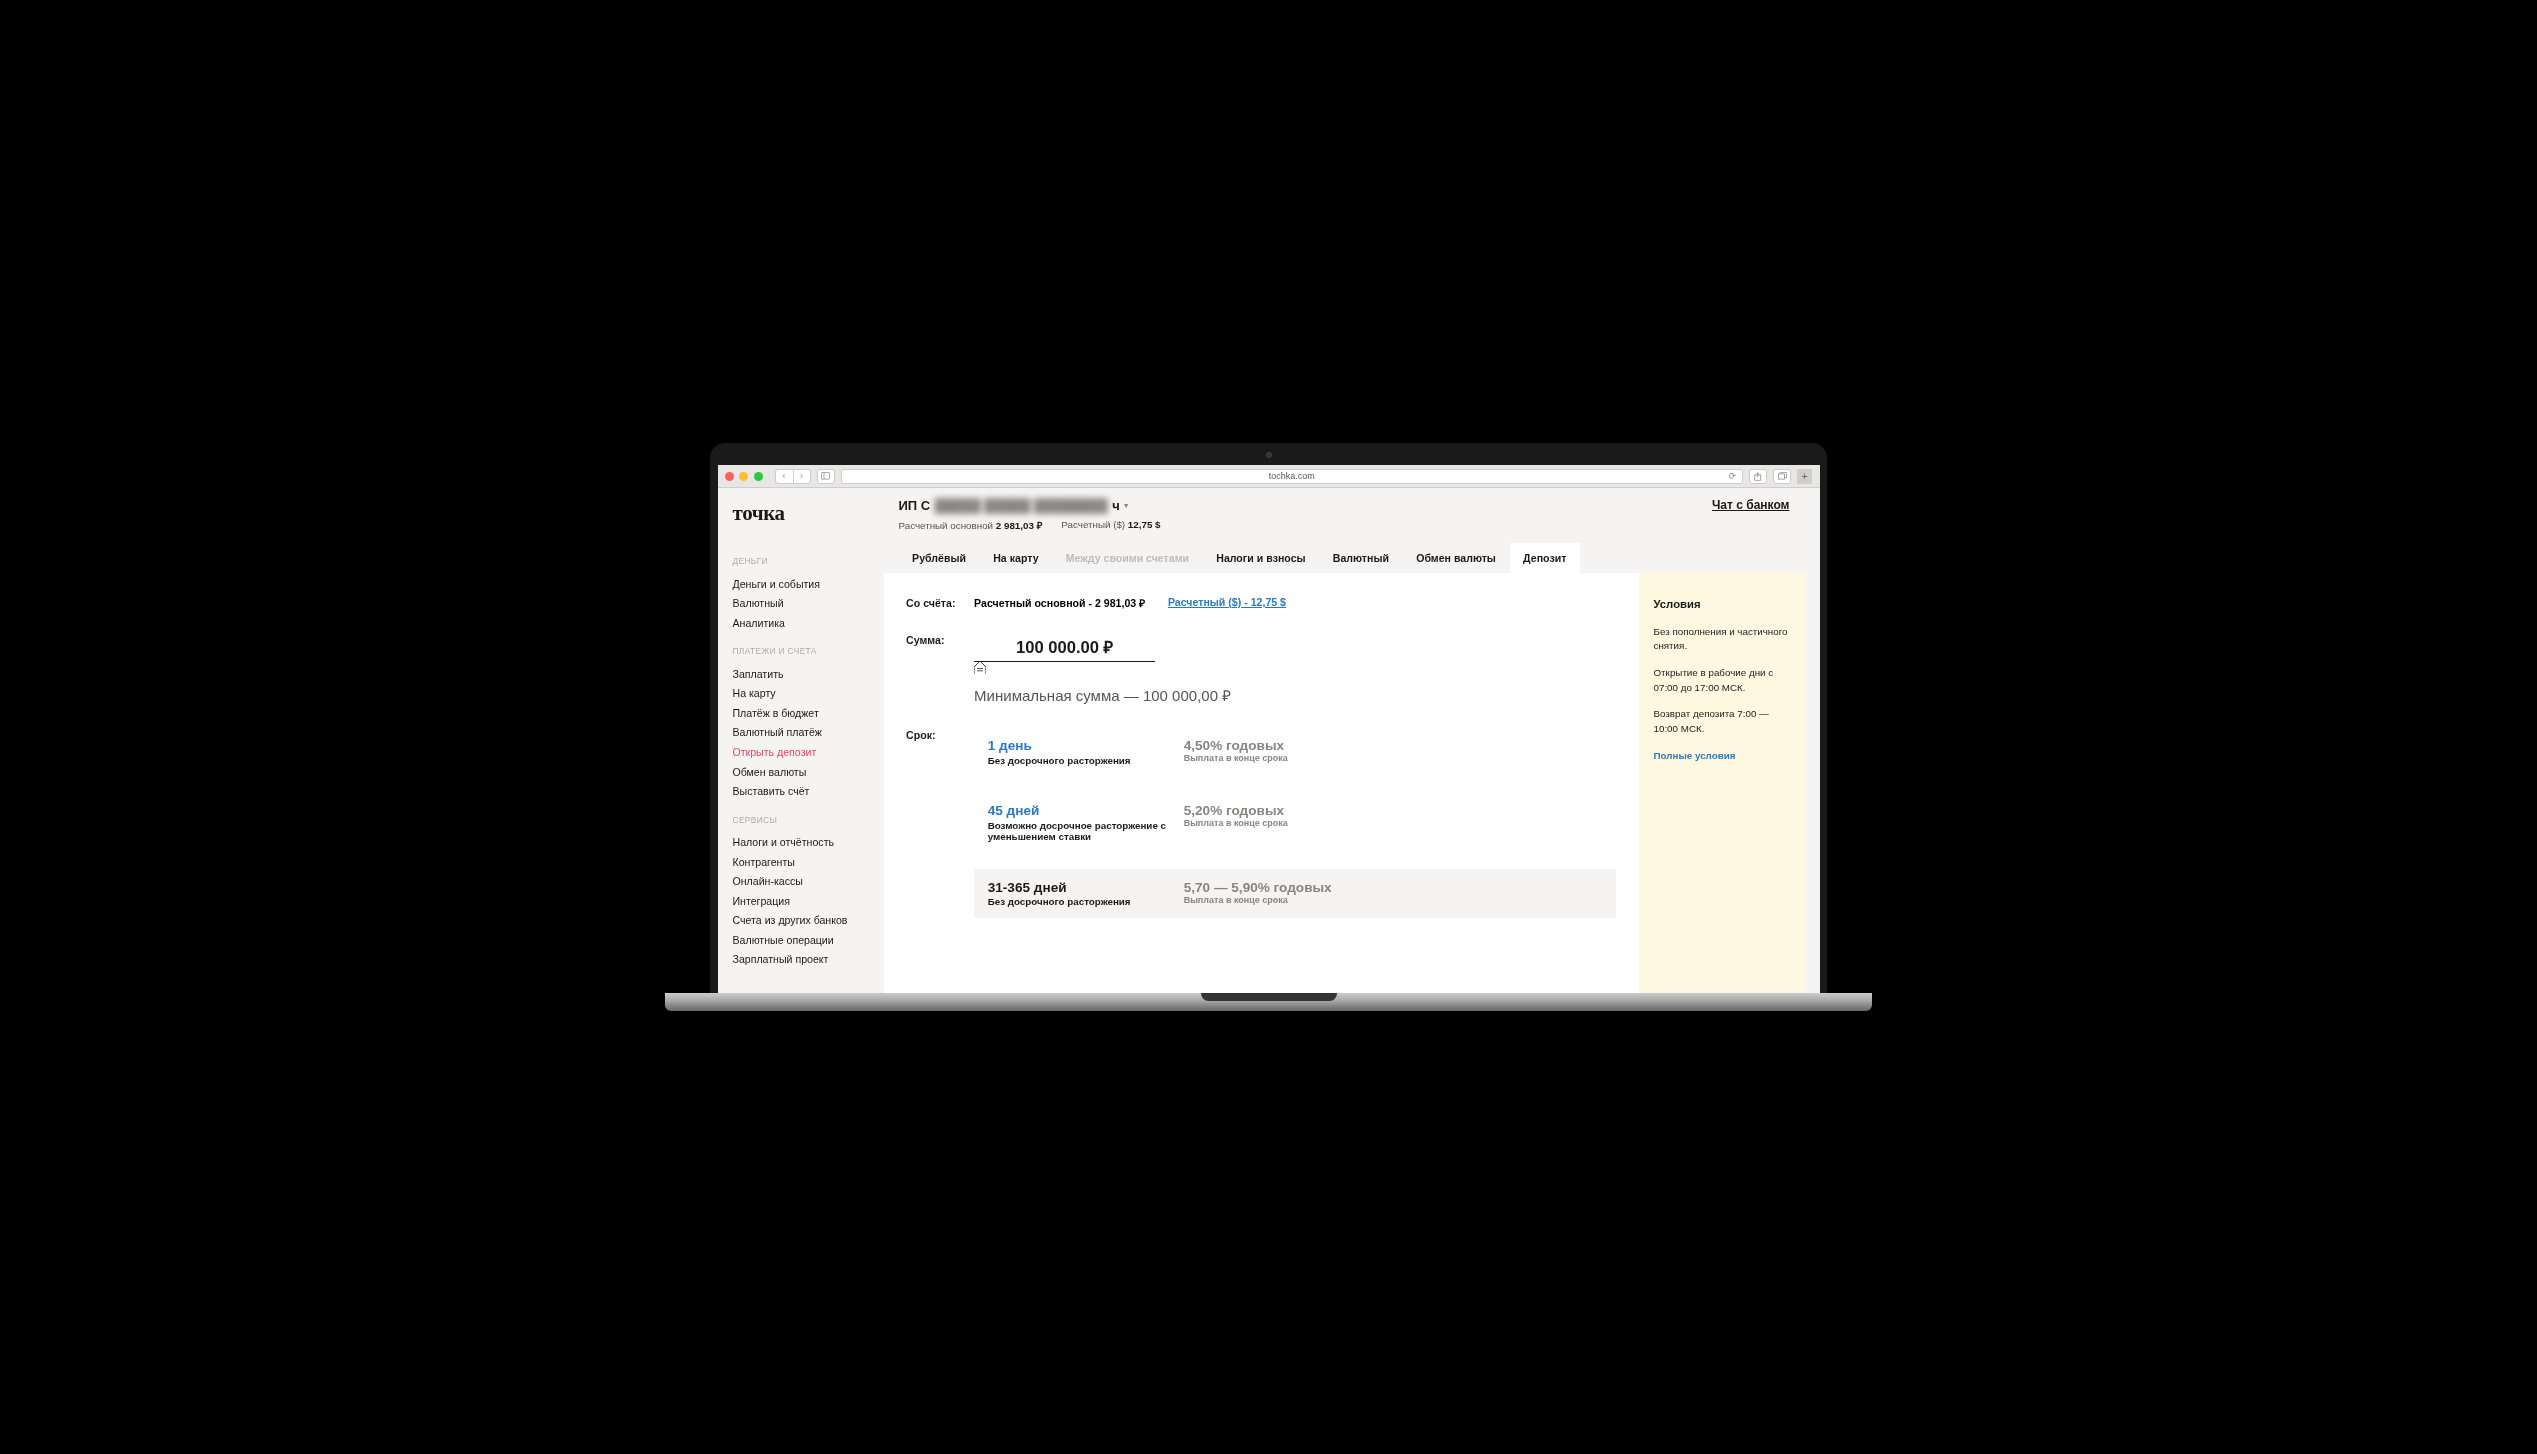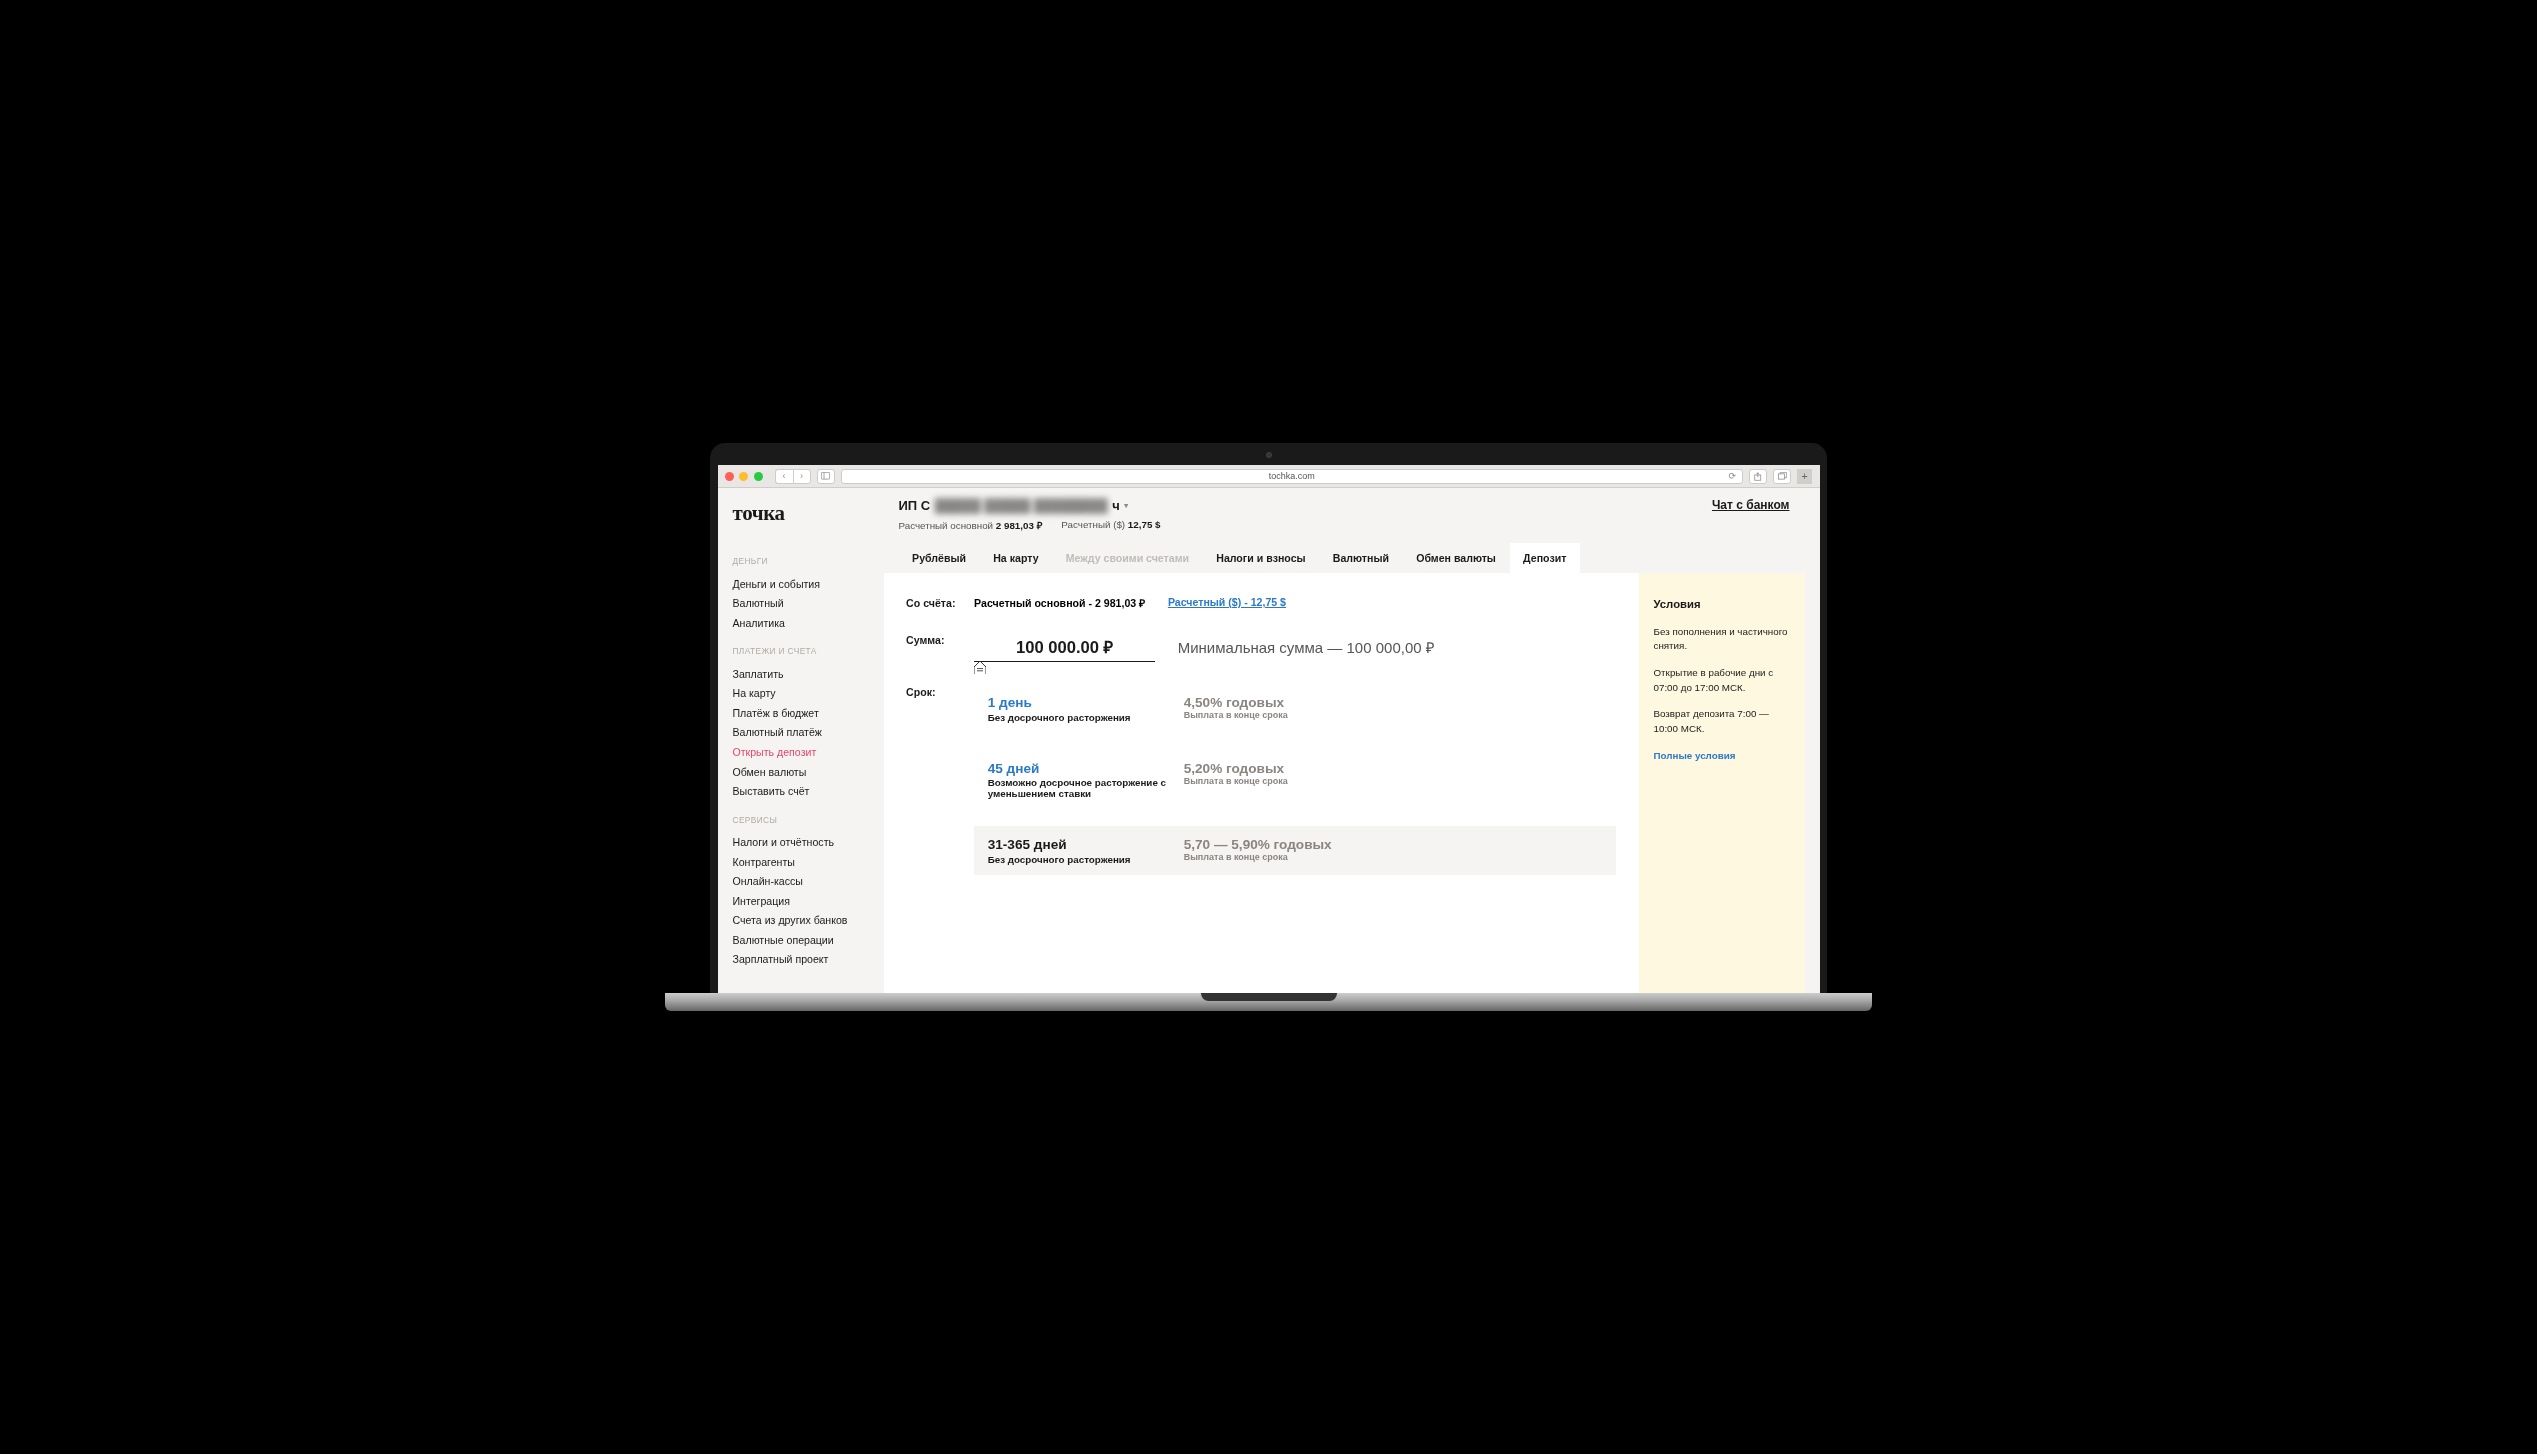--- a/index.html
+++ b/index.html
@@ -246,21 +246,21 @@
   font-size: 10.6px;
 }
 .account-opt {
   font-weight: 600;
   cursor: pointer;
 }
 .account-opt.link {
   color: #2a7ac7;
   text-decoration: underline;
 }
-.amount-wrap { display: flex; align-items: baseline; gap: 22.6px; }
+.amount-wrap { display: flex; align-items: baseline; gap: 22.6px; flex-direction: column; }
 .amount-input-wrap { position: relative; width: 181px; }
 .amount-input {
   font-size: 16.6px;
   font-weight: 700;
   text-align: center;
   width: 100%;
   border: none;
   border-bottom: 1.5px solid #1a1a1a;
   padding: 3px 0;
   color: #1a1a1a;

